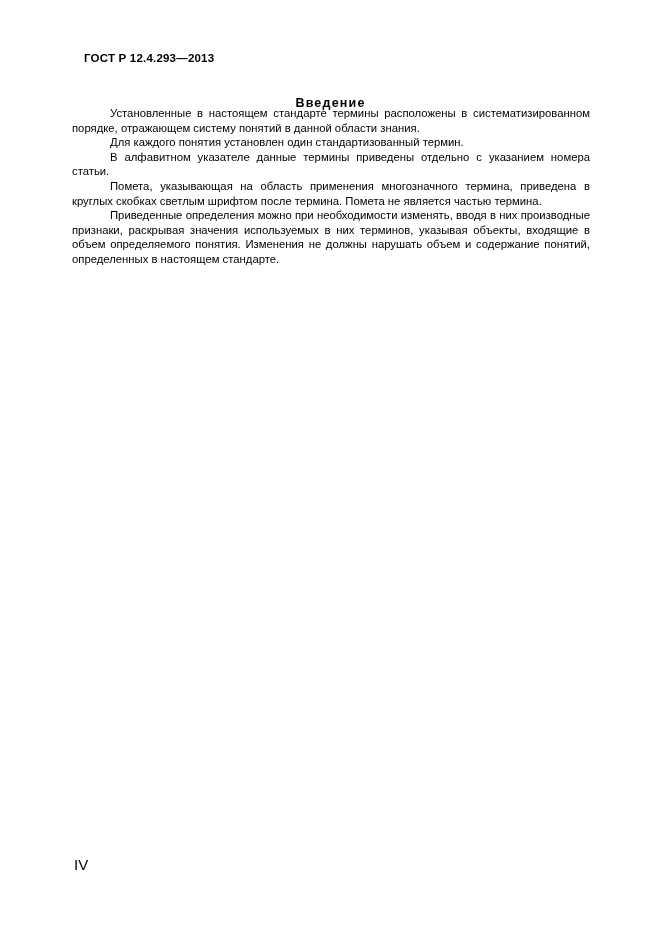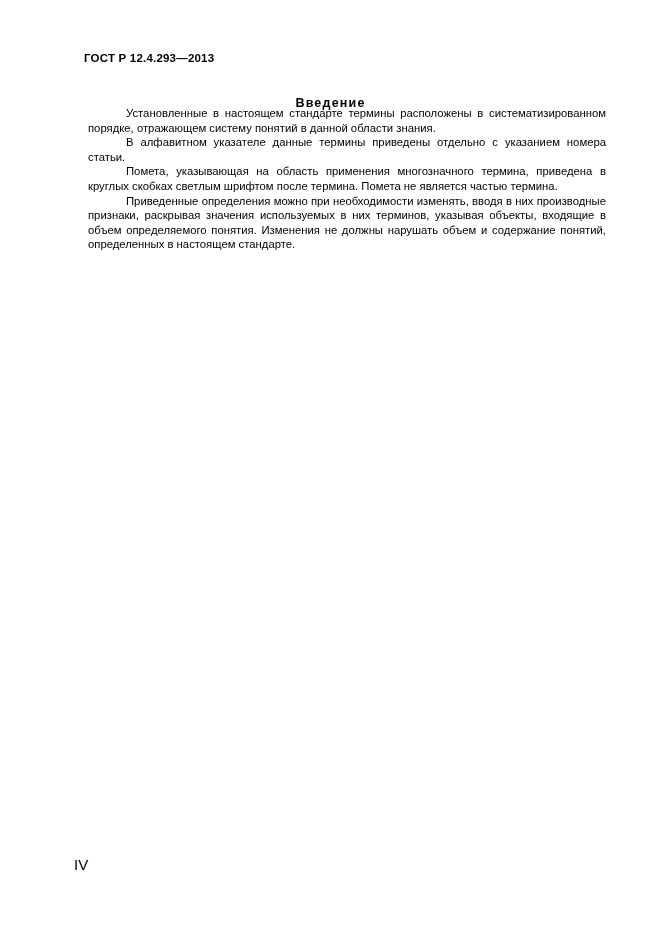--- a/index.html
+++ b/index.html
@@ -36,21 +36,20 @@
     text-align: center;
     font-size: 12.5px;
     font-weight: bold;
     letter-spacing: 1.2px;
   }
   .body-block {
     position: absolute;
     left: 72px;
     top: 106px;
     width: 518px;
-    margin-left: 16px;
   }
   .para {
     font-size: 11.3px;
     line-height: 14.6px;
     text-align: justify;
     text-indent: 38px;
     margin: 0 0 0 0;
     hyphens: none;
   }
   .page-number {
@@ -64,20 +63,21 @@
 <body>
 
 <div class="page">
 
   <div class="doc-header">ГОСТ Р 12.4.293—2013</div>
 
   <div class="section-title">Введение</div>
 
   <div class="body-block">
     <p class="para">Установленные в настоящем стандарте термины расположены в систематизированном порядке, отражающем систему понятий в данной области знания.</p>
+    <p class="para">Для каждого понятия установлен один стандартизованный термин.</p>
     <p class="para">В алфавитном указателе данные термины приведены отдельно с указанием номера статьи.</p>
     <p class="para">Помета, указывающая на область применения многозначного термина, приведена в круглых скобках светлым шрифтом после термина. Помета не является частью термина.</p>
     <p class="para">Приведенные определения можно при необходимости изменять, вводя в них производные признаки, раскрывая значения используемых в них терминов, указывая объекты, входящие в объем определяемого понятия. Изменения не должны нарушать объем и содержание понятий, определенных в настоящем стандарте.</p>
   </div>
 
   <div class="page-number">IV</div>
 
 </div>
 
 </body></html>

